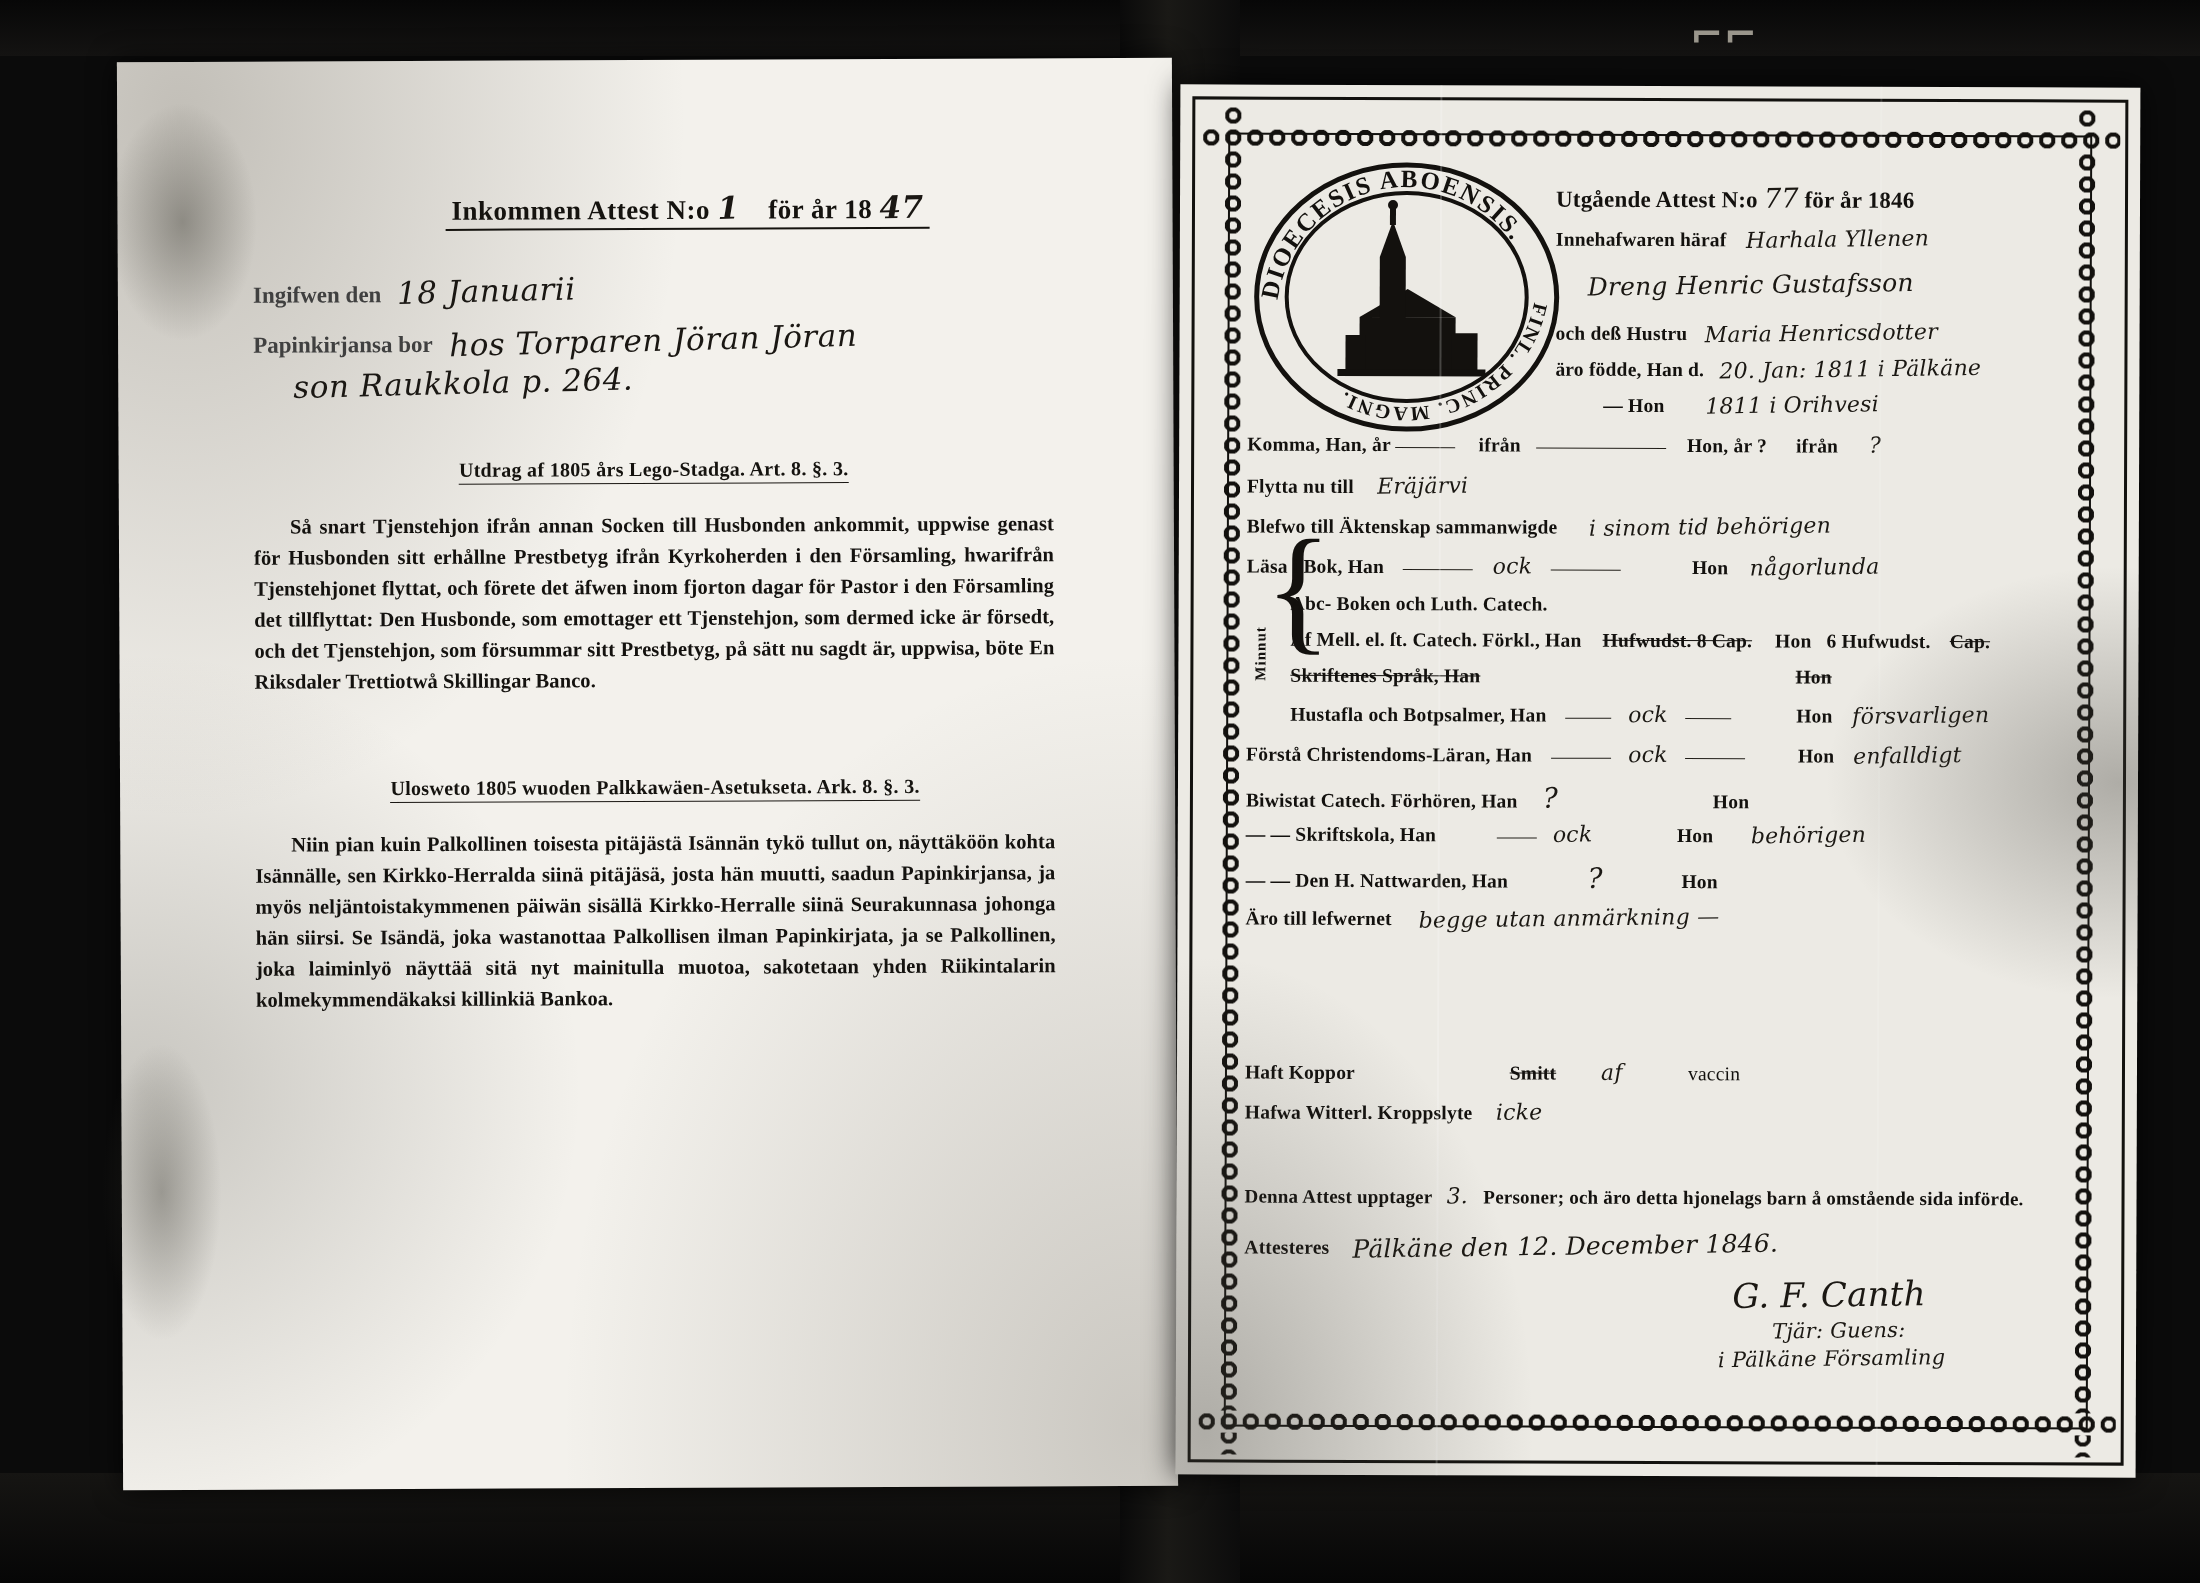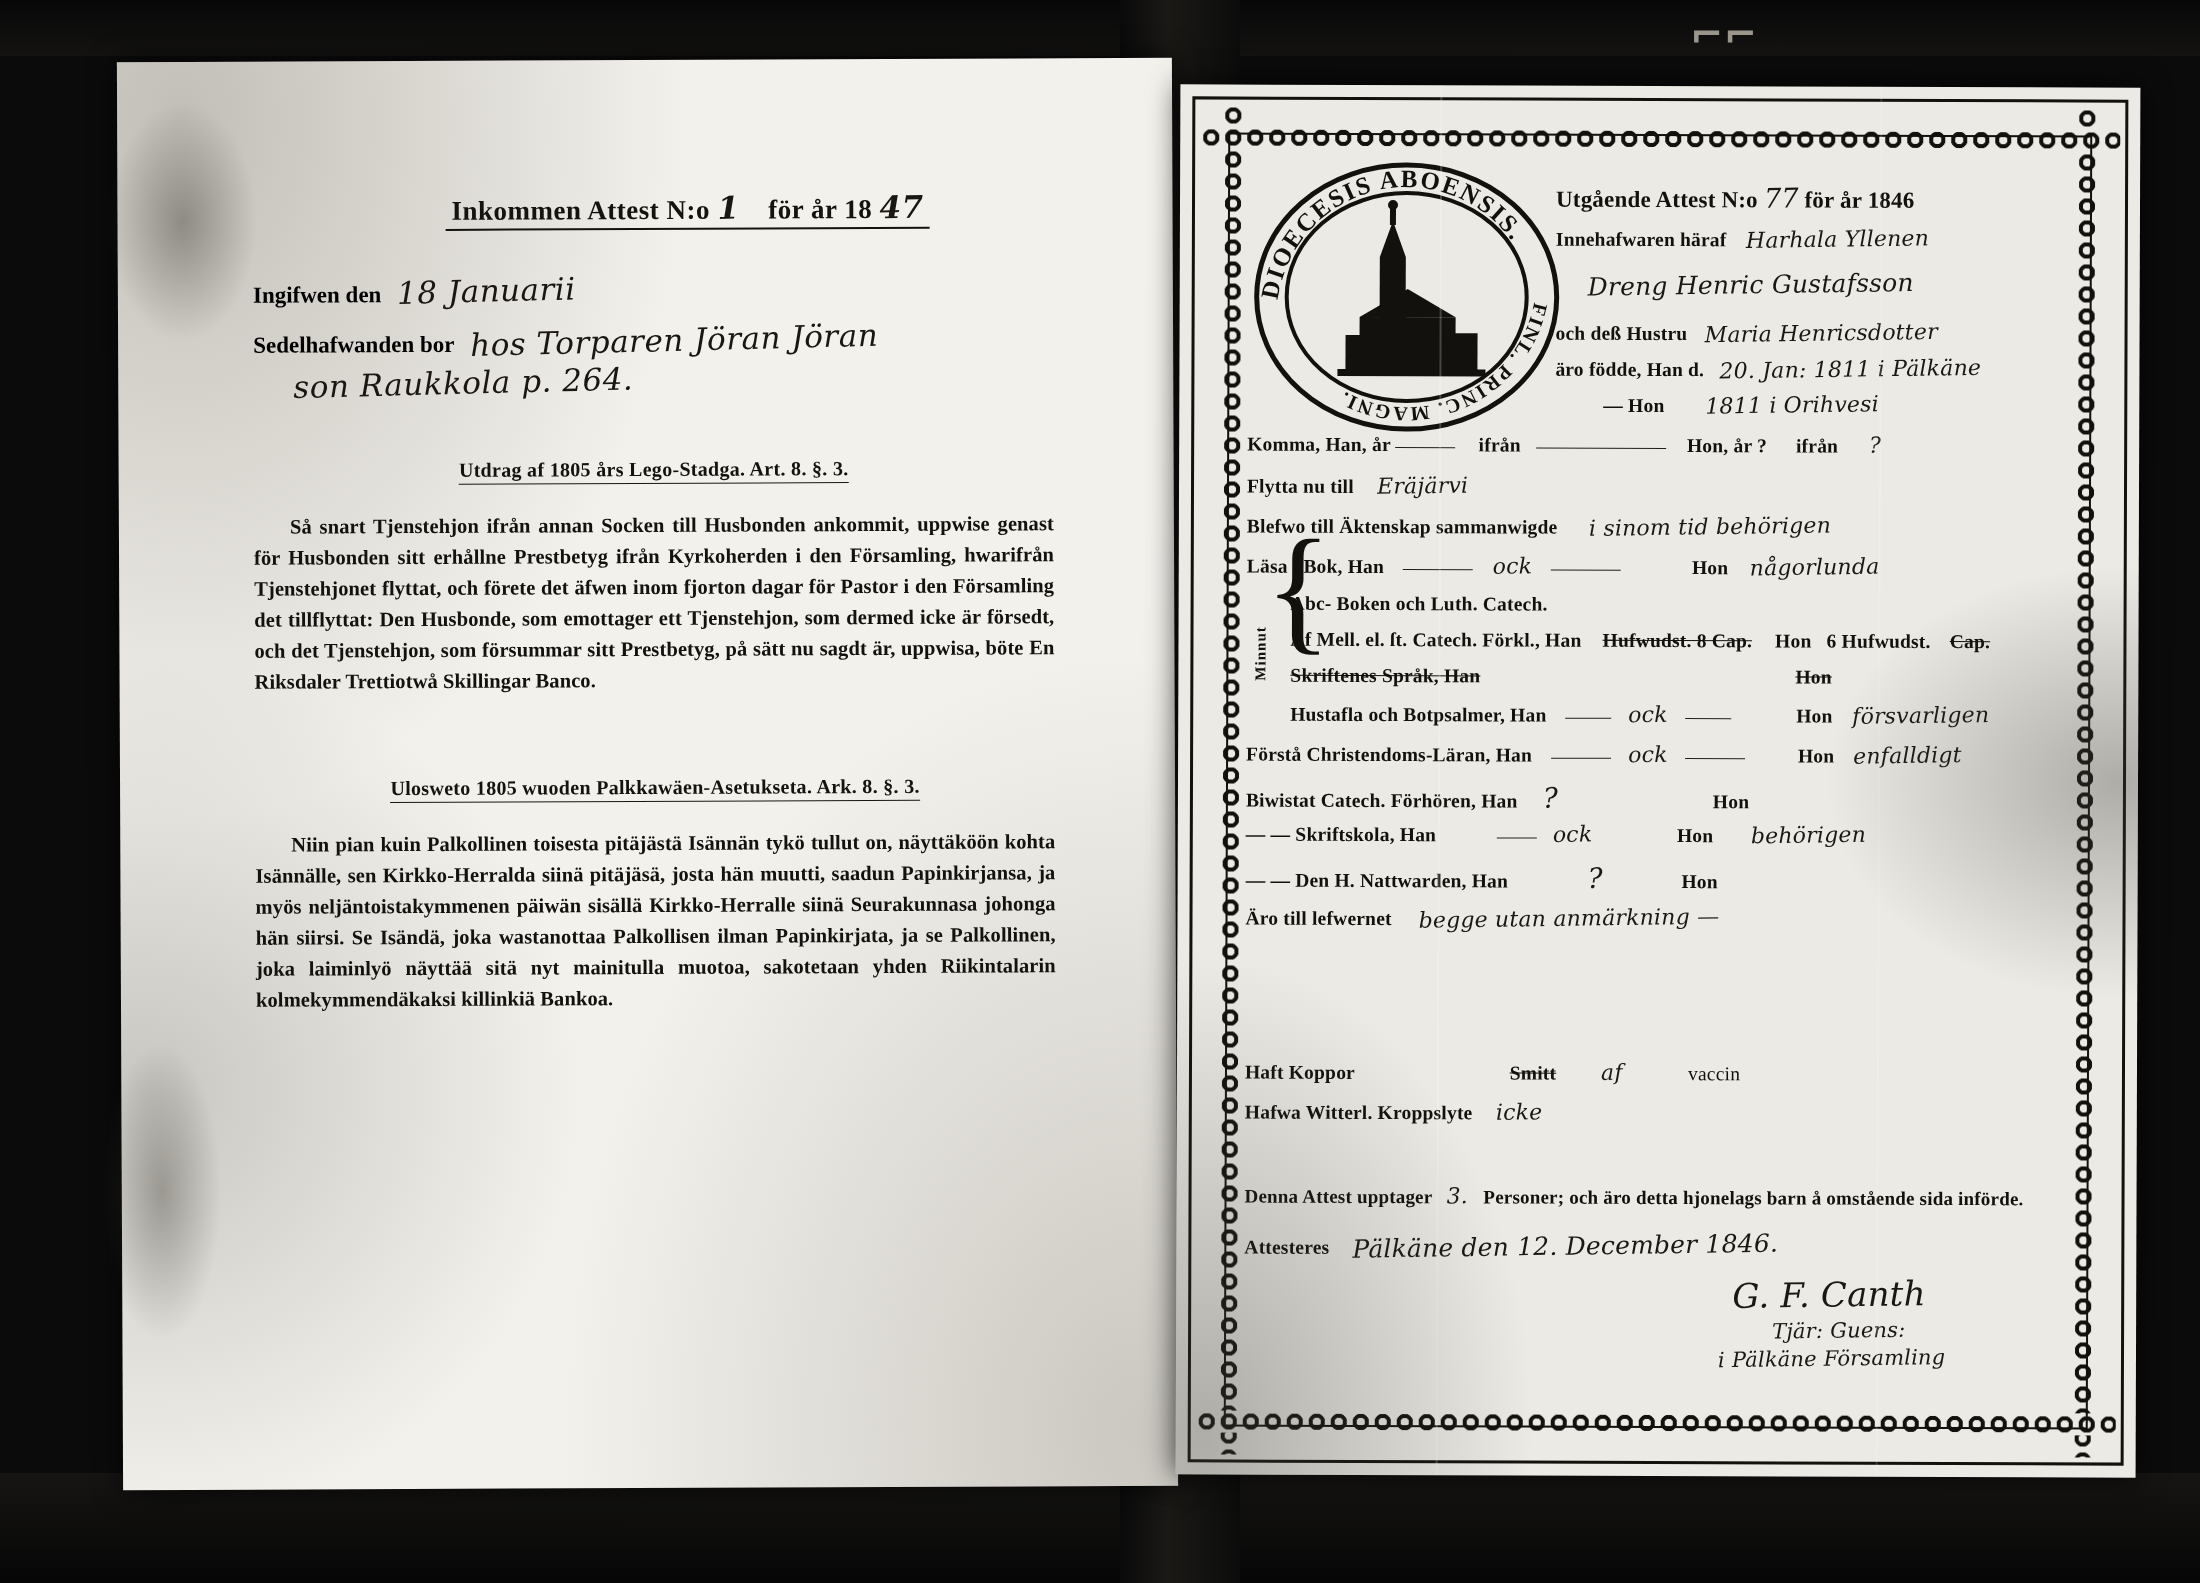--- a/index.html
+++ b/index.html
@@ -83,21 +83,21 @@
     font-style: italic;
     color: #1a1713;
     font-size: 26px;
     letter-spacing: .5px;
     transform: rotate(-1.2deg);
     display: inline-block;
   }
   .hand-big { font-size: 31px; }
   .line-lbl {
     font-size: 23px;
-    color: #000000;
+    color: #404040;
     font-weight: 600;
   }
   .row { margin-top: 26px; white-space: nowrap; }
 
   .sub-head {
     text-align: center;
     font-size: 20px;
     font-weight: bold;
     letter-spacing: .3px;
     color: #15130f;
@@ -240,21 +240,21 @@
           <span class="hand hand-big">47</span>
         </span>
       </div>
 
       <div class="row" style="margin-top:42px;">
         <span class="line-lbl">Ingifwen den</span>
         <span class="hand hand-big" style="margin-left:12px;">18 Januarii</span>
       </div>
 
       <div class="row" style="margin-top:14px;">
-        <span class="line-lbl">Sedelhafwanden bor</span>
+        <span class="line-lbl">Papinkirjansa bor</span>
         <span class="hand hand-big" style="margin-left:12px;">hos Torparen Jöran Jöran</span>
       </div>
 
       <div class="row" style="margin-top:6px;">
         <span class="hand hand-big" style="margin-left:40px;">son Raukkola p. 264.</span>
       </div>
 
       <div style="text-align:center; margin-top:28px;">
         <span class="sub-head" style="display:inline-block;">Utdrag af 1805 års Lego-Stadga.  Art. 8.  §. 3.</span>
       </div>

